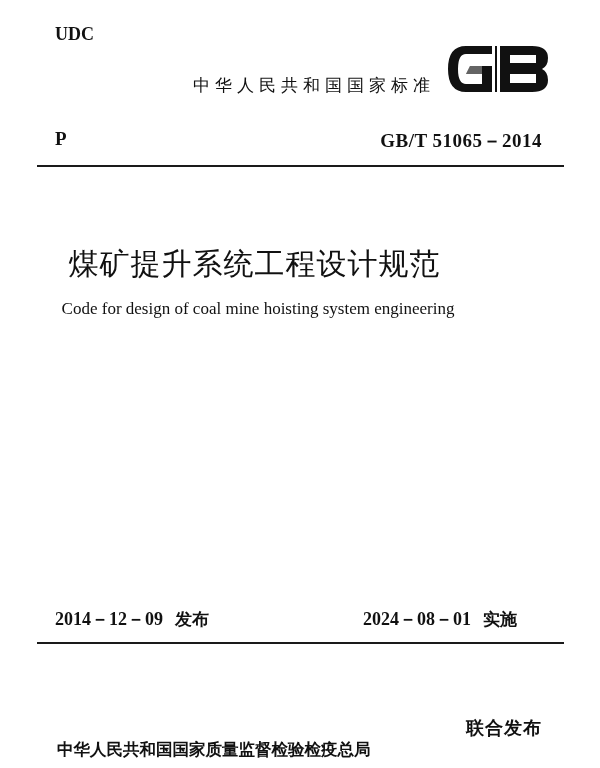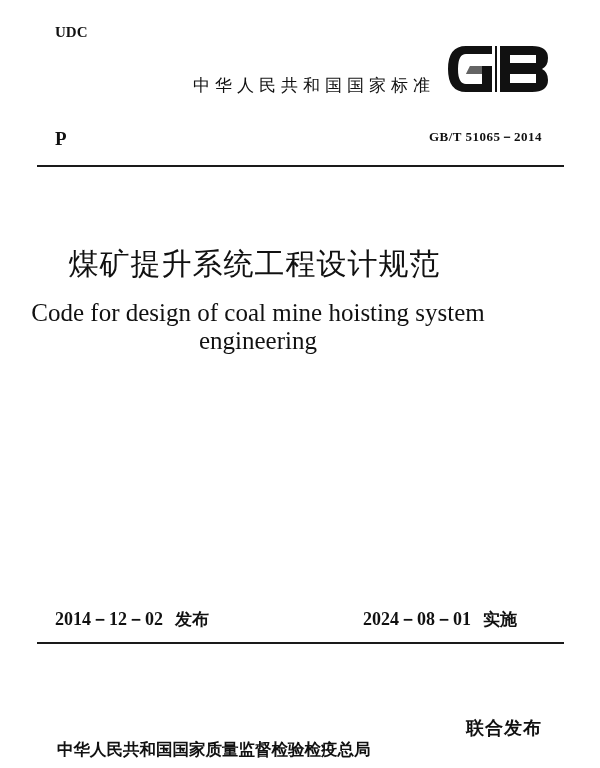--- a/index.html
+++ b/index.html
@@ -3,31 +3,31 @@
   <meta charset="utf-8">
   <style>
     html, body { margin: 0; padding: 0; background: #ffffff; }
     body {
       width: 600px; height: 768px; position: relative; overflow: hidden;
       color: #111111;
       font-family: "DejaVu Sans", sans-serif;
     }
     .abs { position: absolute; }
     .serif-bold { font-family: "Liberation Serif", "DejaVu Serif", serif; font-weight: bold; }
-    .udc { left: 55px; top: 24px; font-size: 15px; }
+    .udc { left: 55px; top: 24px; font-size: 18px; }
     .std-cn { left: 150px; top: 74px; font-size: 17px; letter-spacing: 5px; margin-left: 43px; }
     .gb-logo { left: 444px; top: 40px; width: 108px; height: 58px; }
     .cat { left: 55px; top: 128px; font-size: 19px; }
-    .code { right: 58px; top: 128px; font-size: 13px; letter-spacing: 0.5px; }
+    .code { right: 58px; top: 128px; font-size: 19px; letter-spacing: 0.5px; }
     .rule { left: 37px; width: 527px; height: 2px; background: #1a1a1a; }
     .rule.top { top: 165px; }
     .rule.bottom { top: 642px; }
     .title-cn { left: 0; width: 509px; text-align: center; top: 244px; font-size: 30px;
       font-family: "DejaVu Serif", serif; letter-spacing: 1px; }
-    .title-en { left: 0; width: 516px; text-align: center; top: 299px; font-size: 25px;
+    .title-en { left: 0; width: 516px; text-align: center; top: 299px; font-size: 17px;
       font-family: "Liberation Serif", serif; }
     .date-row { top: 607px; font-size: 18px; }
     .date-left { left: 55px; }
     .date-right { left: 363px; }
     .date-row .lbl { font-family: Liberation Mono, monospace; font-weight: bold; font-size: 17px; margin-left: 12px; }
     .issuers { left: 57px; top: 705px; font-size: 16.5px; font-weight: bold; line-height: 25px; }
     .issuer1 { letter-spacing: 6.5px; }
     .issuer2 { letter-spacing: 0px; margin-top: 32px; }
     .joint { left: 466px; top: 716px; font-size: 18px; font-weight: bold; letter-spacing: 1px; }
   </style>
@@ -54,21 +54,21 @@
 
 <div class="abs cat serif-bold">P</div>
 <div class="abs code serif-bold">GB/T 51065－2014</div>
 
 <div class="abs rule top"></div>
 
 <div class="abs title-cn">煤矿提升系统工程设计规范</div>
 <div class="abs title-en">Code for design of coal mine hoisting system engineering</div>
 
 <div class="abs date-row date-left">
-  <span class="serif-bold">2014－12－02</span><span class="lbl">发布</span>
+  <span class="serif-bold">2014－12－09</span><span class="lbl">发布</span>
 </div>
 <div class="abs date-row date-right">
   <span class="serif-bold">2024－08－01</span><span class="lbl">实施</span>
 </div>
 
 <div class="abs rule bottom"></div>
 
 <div class="abs issuers">
   <div class="issuer2">中华人民共和国国家质量监督检验检疫总局</div>
 </div>

